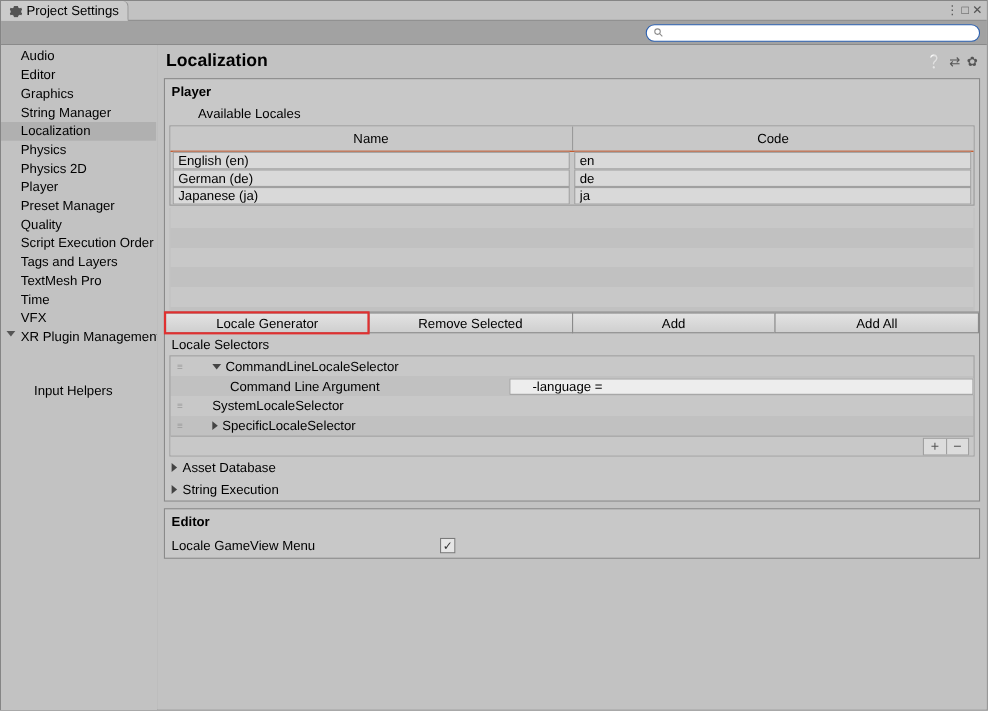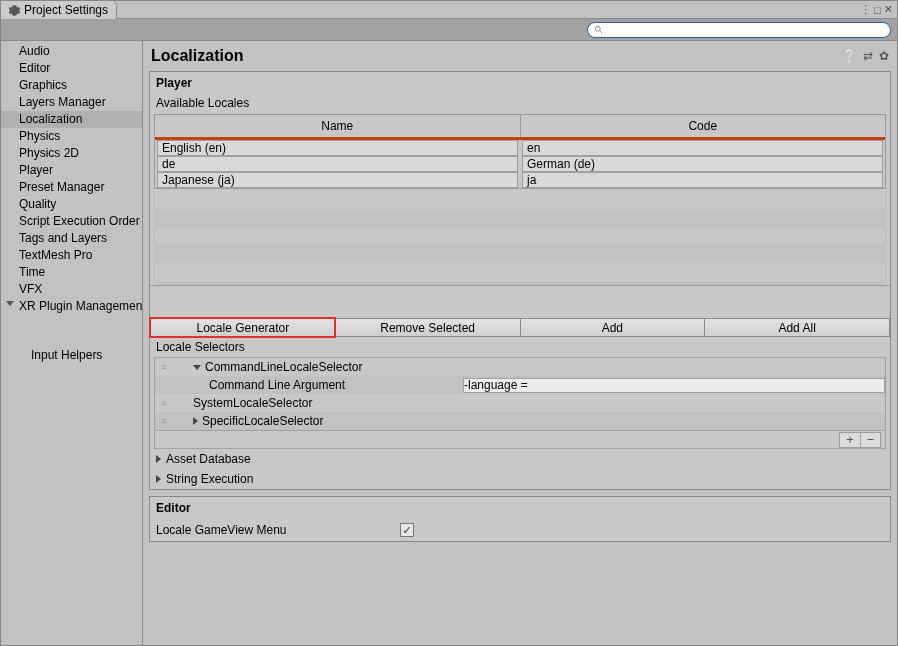--- a/index.html
+++ b/index.html
@@ -132,29 +132,30 @@
     margin: 2px 6px 6px 6px;
     border: 1px solid #8a8a8a;
     background: #c8c8c8;
   }
   .panel-title {
     font-weight: bold;
     padding: 4px 6px;
   }
   .panel-sub {
     padding: 2px 6px 4px 6px;
+    margin-left: 24px;
   }
   .table {
     margin: 0 4px;
     border: 1px solid #9a9a9a;
   }
   .thead {
     display: flex;
     background: #c8c8c8;
-    border-bottom: 3px solid #c2410c;
+    border-bottom: 1px solid #c2410c;
   }
   .th {
     flex: 1;
     text-align: center;
     padding: 4px 0;
     border-right: 1px solid #9a9a9a;
   }
   .th:last-child { border-right: none; }
   .tbody .tr {
     display: flex;
@@ -187,21 +188,20 @@
     border-top: 1px solid #9a9a9a;
   }
   .btnrow button {
     flex: 1;
     height: 19px;
     background: linear-gradient(#e3e3e3,#cfcfcf);
     border: 1px solid #8a8a8a;
     border-right: none;
     font-size: 12px;
     cursor: pointer;
-    margin-top: 32px;
   }
   .btnrow button:last-child { border-right: 1px solid #8a8a8a; }
   .btnrow .highlighted {
     outline: 2px solid #e03030;
     outline-offset: -1px;
     position: relative;
     z-index: 1;
   }
   .section-label {
     padding: 3px 6px;
@@ -235,21 +235,21 @@
   }
   .fo-down { border-left: 4px solid transparent; border-right: 4px solid transparent; border-top: 5px solid #444; }
   .fo-right { border-top: 4px solid transparent; border-bottom: 4px solid transparent; border-left: 5px solid #444; }
   .sel-label { flex: 0 0 250px; }
   .sel-input {
     flex: 1;
     height: 15px;
     border: 1px solid #a0a0a0;
     background: #ededed;
     font-size: 12px;
-    padding: 0 0;
+    padding: 0 20px;
     margin-right: 0;
   }
   .list-footer {
     height: 18px;
     display: flex;
     justify-content: flex-end;
     align-items: center;
     border-top: 1px solid #a0a0a0;
     background: #c8c8c8;
   }
@@ -325,21 +325,21 @@
         </svg>
       <input type="text" placeholder="" style="">
     </div>
   </div>
 
   <div class="body">
     <div class="sidebar">
       <div class="sidebar-item"><span>Audio</span></div>
       <div class="sidebar-item"><span>Editor</span></div>
       <div class="sidebar-item"><span>Graphics</span></div>
-      <div class="sidebar-item"><span>Layers Manager</span></div>
+      <div class="sidebar-item"><span>String Manager</span></div>
       <div class="sidebar-item selected"><span>Localization</span></div>
       <div class="sidebar-item"><span>Physics</span></div>
       <div class="sidebar-item"><span>Physics 2D</span></div>
       <div class="sidebar-item"><span>Player</span></div>
       <div class="sidebar-item"><span>Preset Manager</span></div>
       <div class="sidebar-item"><span>Quality</span></div>
       <div class="sidebar-item"><span>Script Execution Order</span></div>
       <div class="sidebar-item"><span>Tags and Layers</span></div>
       <div class="sidebar-item"><span>TextMesh Pro</span></div>
       <div class="sidebar-item"><span>Time</span></div>
@@ -369,22 +369,22 @@
           <div class="thead">
             <div class="th">Name</div>
             <div class="th">Code</div>
           </div>
           <div class="tbody">
             <div class="tr">
               <div class="td"><input class="cell-input" value="English (en)" style=""></div>
               <div class="td"><input class="cell-input" value="en" style=""></div>
             </div>
             <div class="tr">
+              <div class="td"><input class="cell-input" value="German (de)" style=""></div>
               <div class="td"><input class="cell-input" value="de" style=""></div>
-              <div class="td"><input class="cell-input" value="German (de)" style=""></div>
             </div>
             <div class="tr">
               <div class="td"><input class="cell-input" value="Japanese (ja)" style=""></div>
               <div class="td"><input class="cell-input" value="ja" style=""></div>
             </div>
           </div>
         </div>
 
         <div class="striped"></div>
 

